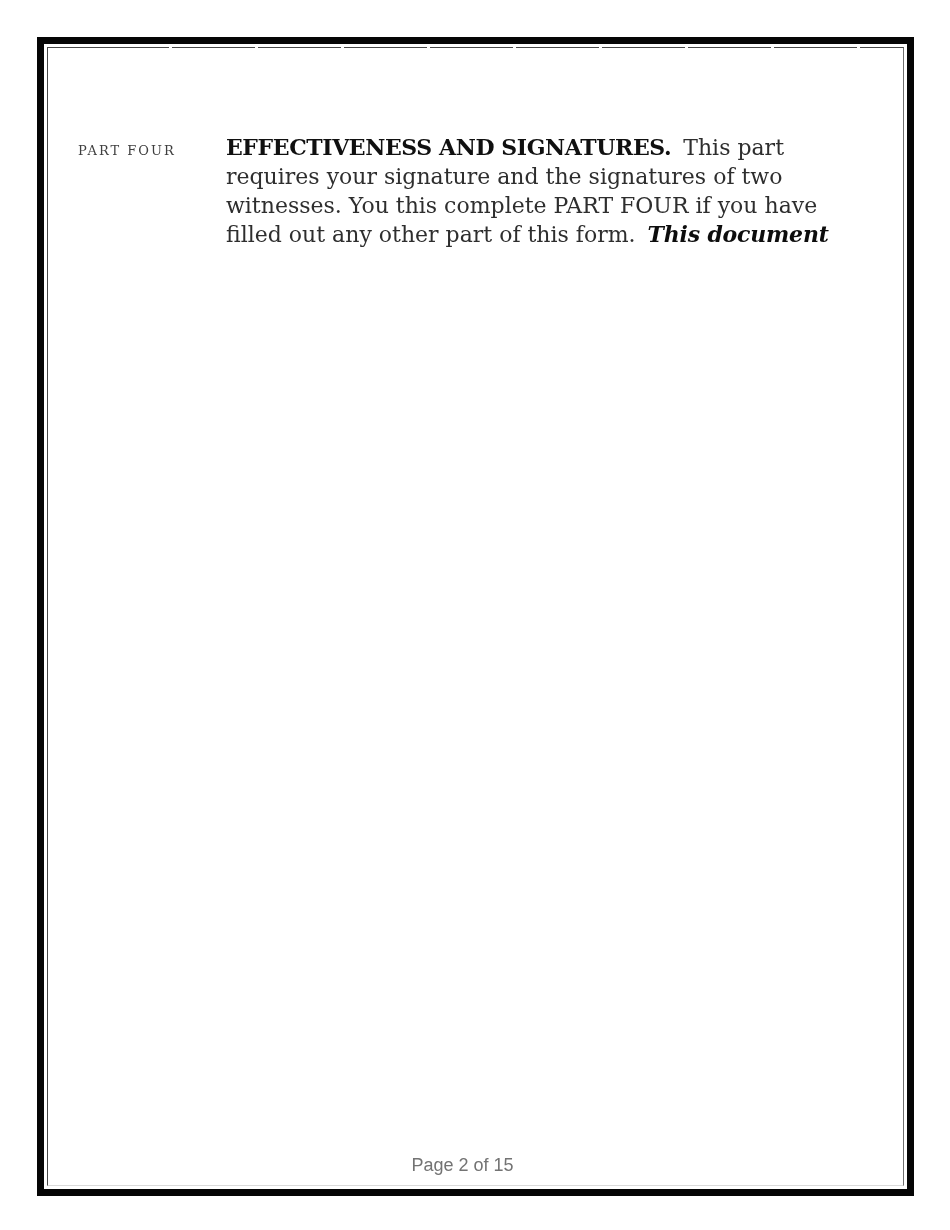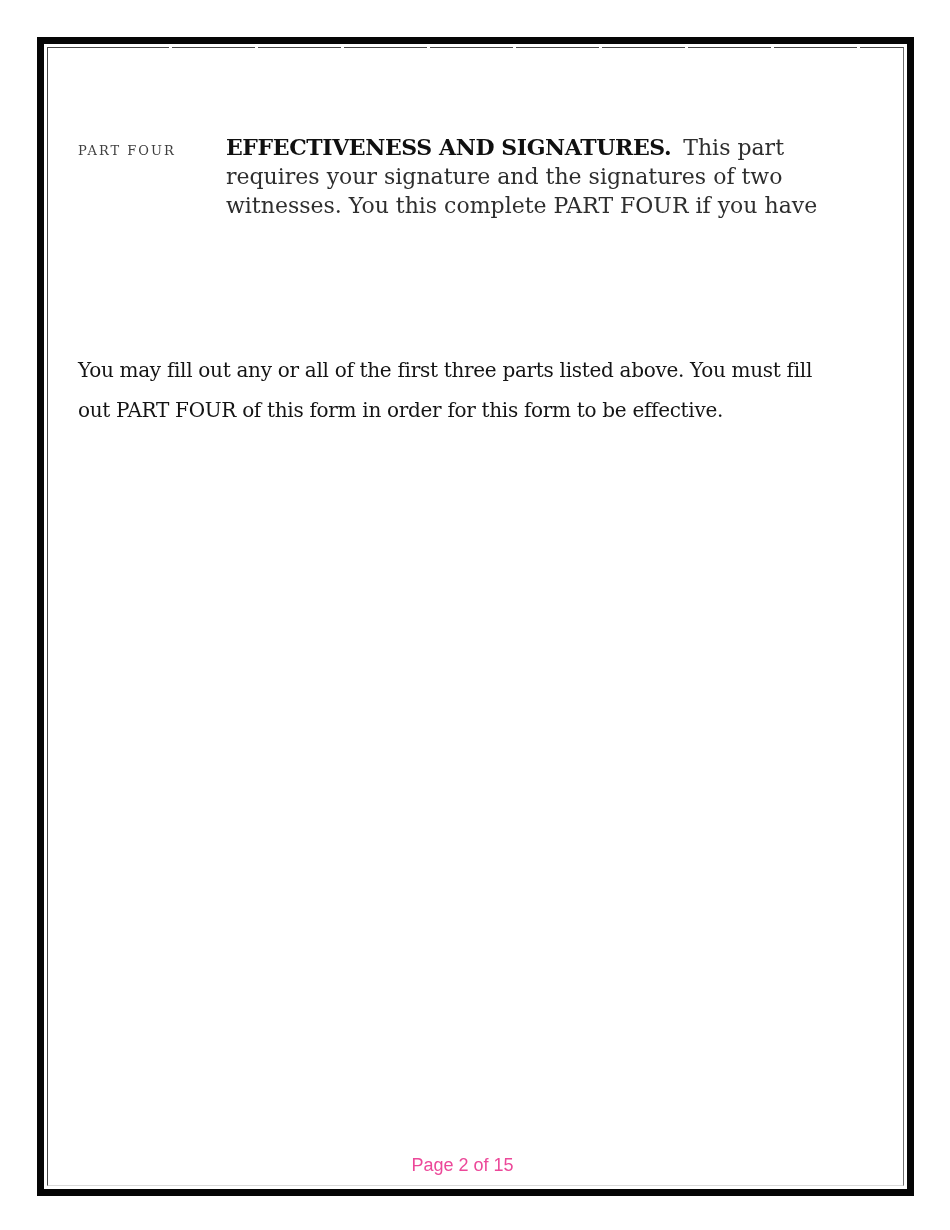--- a/index.html
+++ b/index.html
@@ -105,21 +105,21 @@
   .bline { white-space: nowrap; }
   
   .footer {
     position: absolute;
     left: 0;
     right: 26px;
     bottom: 13px;
     text-align: center;
     font-family: "Liberation Sans", sans-serif;
     font-size: 18px;
-    color: #ec4899;
+    color: #737373;
   }
 </style>
 </head>
 <body>
 
 <div class="sheet">
   <div class="frame-outer">
     <div class="frame-inner"></div>
 
     <div class="content">
@@ -127,29 +127,26 @@
       <div class="heading-row">
         <div class="part-label">PART FOUR</div>
 
         <div class="heading-lines">
           <div class="hline"><span class="seg-b">EFFECTIVENESS AND SIGNATURES.</span><span class="seg-i gap">This part</span></div>
 
           <div class="hline"><span class="seg-i">requires your signature and the signatures of two</span></div>
 
           <div class="hline"><span class="seg-i">witnesses. You this complete PART FOUR if you have</span></div>
 
+          <div class="hline"><span class="seg-i">filled out any other part of this form.</span><span class="seg-bi gap">This document</span></div>
 
 
         </div>
       </div>
 
-      <div class="body-par">
-        <div class="bline">You may fill out any or all of the first three parts listed above. You must fill</div>
-        <div class="bline">out PART FOUR of this form in order for this form to be effective.</div>
-      </div>
 
       <div class="footer">
         <span>Page 2 of 15</span>
       </div>
 
     </div>
   </div>
 </div>
 
 </body></html>

